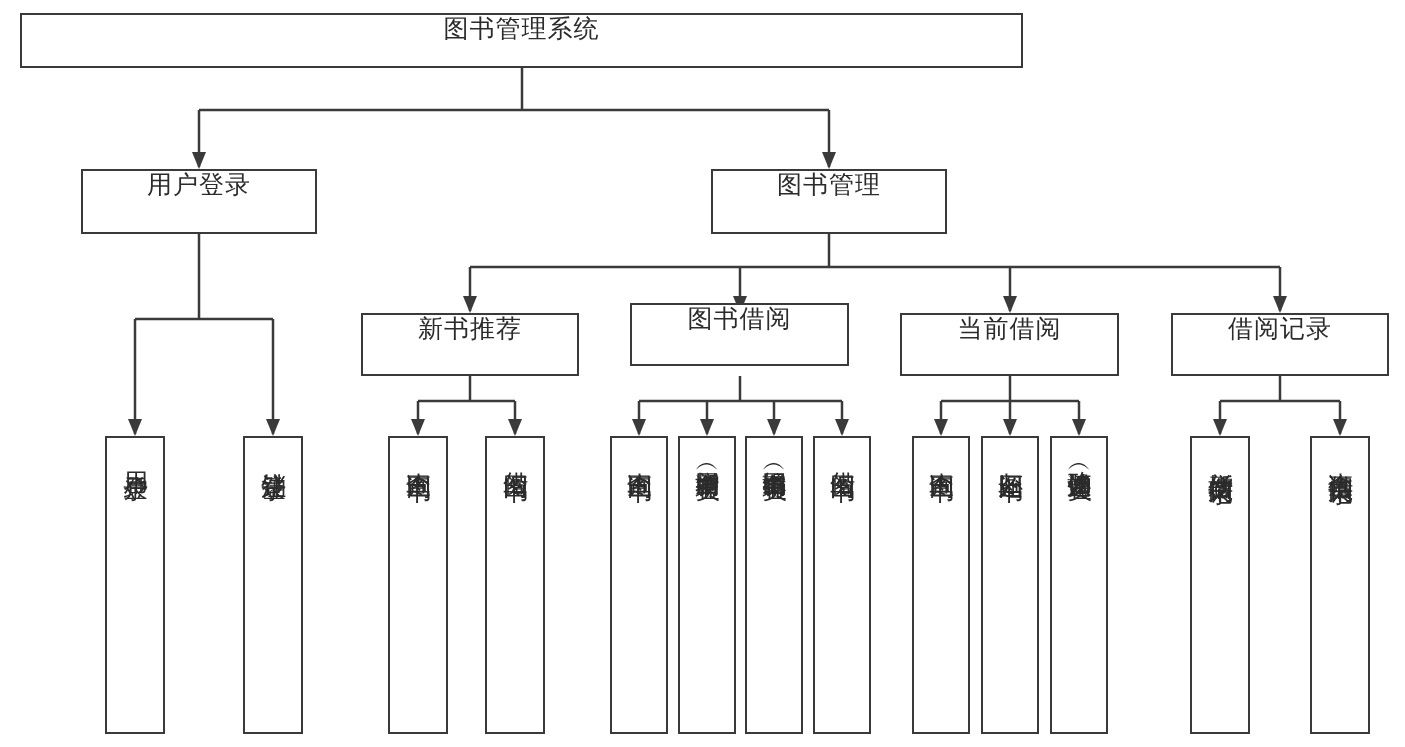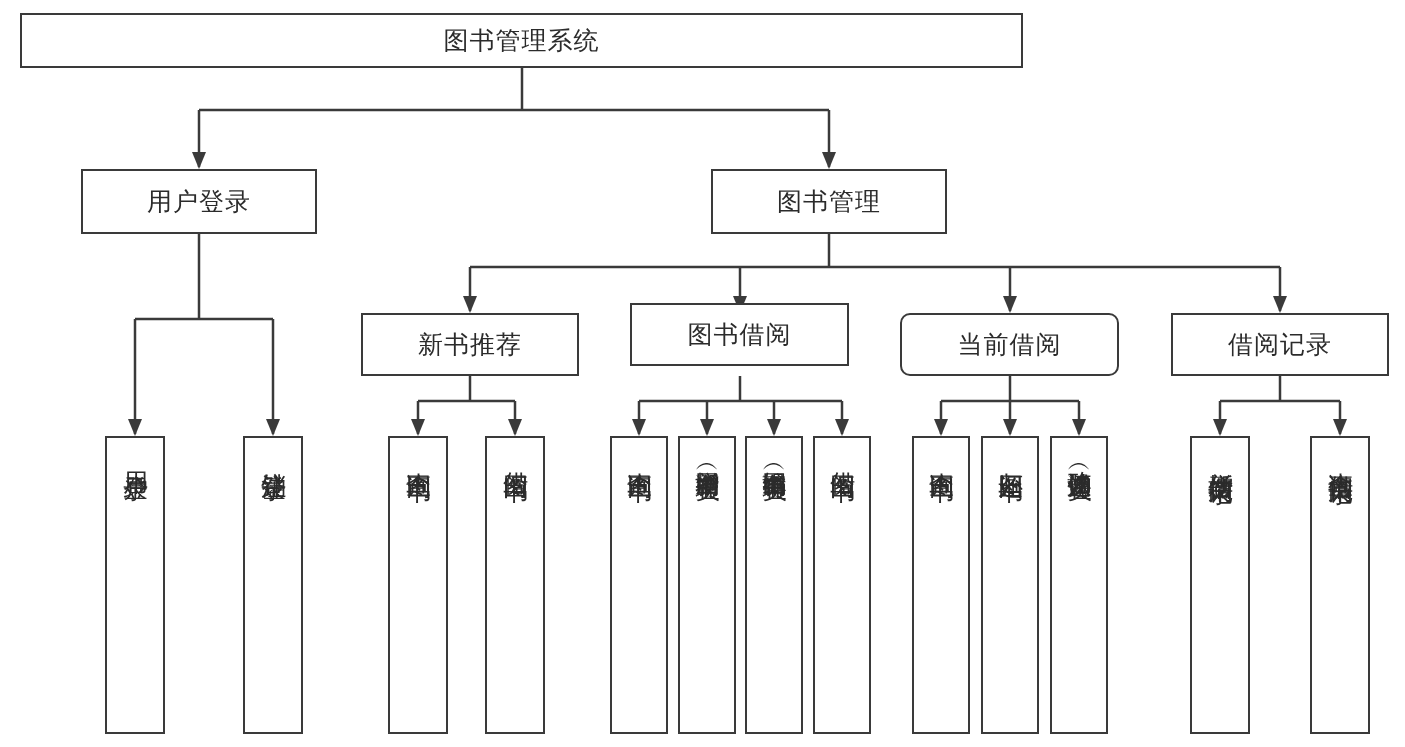--- a/index.html
+++ b/index.html
@@ -25,21 +25,21 @@
     width: 1405px;
     height: 747px;
     pointer-events: none;
   }
   .node {
     position: absolute;
     box-sizing: border-box;
     border: 2.5px solid #3a3a3a;
     background: #ffffff;
     display: flex;
-    align-items: center;
+    align-items: flex-start;
     justify-content: center;
     color: #2b2b2b;
   }
   .node.horizontal {
     font-size: 25px;
     letter-spacing: 1px;
     line-height: 1.1;
   }
   .node.vertical {
     align-items: flex-start;
@@ -140,21 +140,21 @@
       </div>
       <div class="node horizontal" style="left: 711px; top: 169px; width: 236px; height: 65px;">
         <span>图书管理</span>
       </div>
       <div class="node horizontal" style="left: 361px; top: 313px; width: 218px; height: 63px;">
         <span>新书推荐</span>
       </div>
       <div class="node horizontal" style="left: 630px; top: 303px; width: 219px; height: 63px;">
         <span>图书借阅</span>
       </div>
-      <div class="node horizontal" style="left: 900px; top: 313px; width: 219px; height: 63px; border-radius: 10px;">
+      <div class="node horizontal" style="left: 900px; top: 313px; width: 219px; height: 63px;">
         <span>当前借阅</span>
       </div>
       <div class="node horizontal" style="left: 1171px; top: 313px; width: 218px; height: 63px;">
         <span>借阅记录</span>
       </div>
       <div class="node vertical" style="left: 105px; top: 436px; width: 60px; height: 298px;">
         <span class="vtext">用户登录</span>
       </div>
       <div class="node vertical" style="left: 243px; top: 436px; width: 60px; height: 298px;">
         <span class="vtext">注销登录</span>

